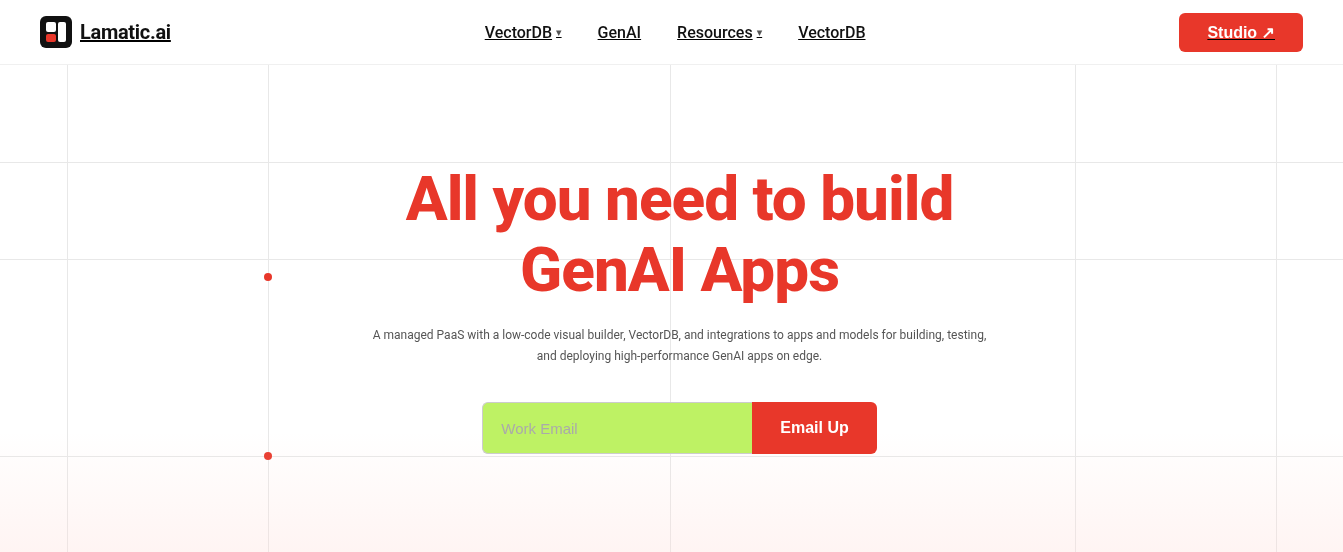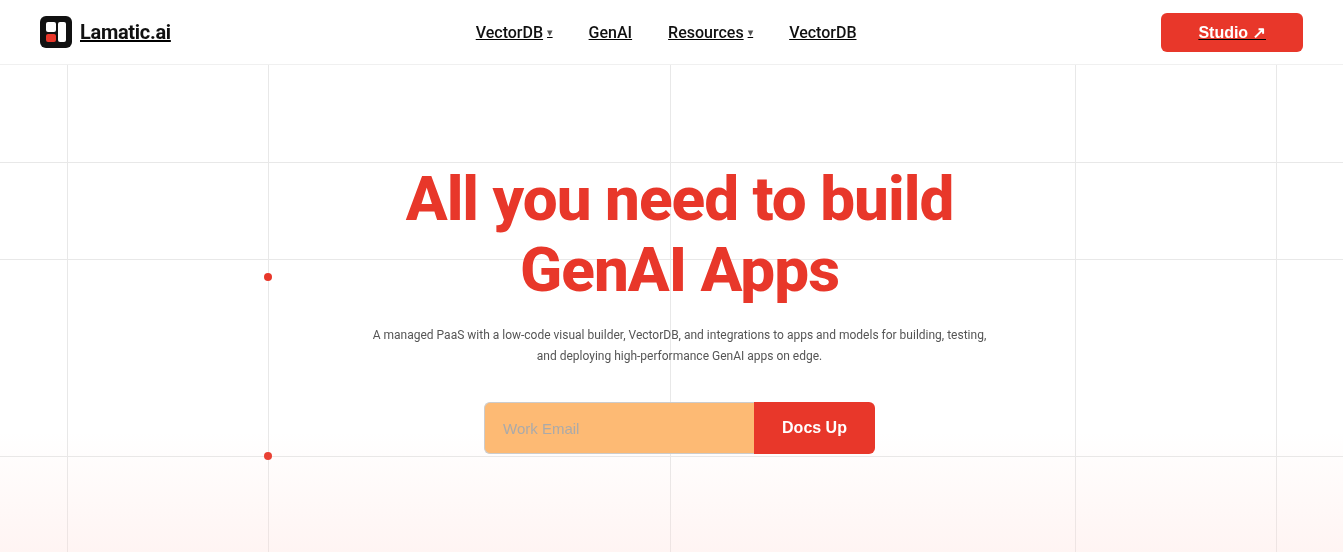--- a/index.html
+++ b/index.html
@@ -72,21 +72,21 @@
     .nav-right {
       display: flex;
       align-items: center;
       gap: 24px;
     }
 
     .studio-btn {
       background: #e8372a;
       color: #ffffff;
       border: none;
-      padding: 10px 37px;
+      padding: 10px 28px;
       border-radius: 6px;
       font-size: 16px;
       font-weight: 600;
       cursor: pointer;
       display: flex;
       align-items: center;
       gap: 6px;
     }
 
     
@@ -186,21 +186,21 @@
     .email-input {
       width: 270px;
       height: 52px;
       padding: 0 18px;
       font-size: 15px;
       border: 1.5px solid #cccccc;
       border-right: none;
       border-radius: 6px 0 0 6px;
       outline: none;
       color: #333;
-      background: #fdba74;
+      background: #bef264;
     }
 
     .email-input::placeholder {
       color: #aaaaaa;
     }
 
     .signup-btn {
       height: 52px;
       padding: 0 28px;
       background: #e8372a;
@@ -273,18 +273,18 @@
   <div class="hero-content">
     <h1 class="hero-title">
       <span>All you need to build</span><br>
       <span>GenAI Apps</span>
     </h1>
     <p class="hero-subtitle">A managed PaaS with a low-code visual builder, VectorDB, and integrations to apps and models for building, testing, and deploying high-performance GenAI apps on edge.</p>
 
     <div class="cta-row">
       <input class="email-input" type="email" placeholder="Work Email" style="">
       <button class="signup-btn">
-        <span>Docs Up</span>
+        <span>Email Up</span>
       </button>
     </div>
   </div>
 
 </section>
 
 </body></html>

